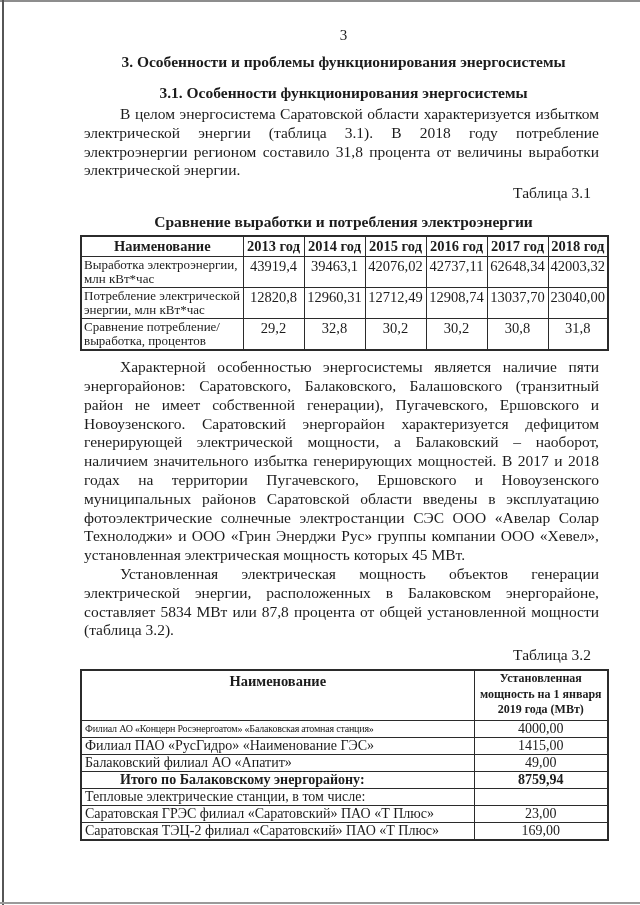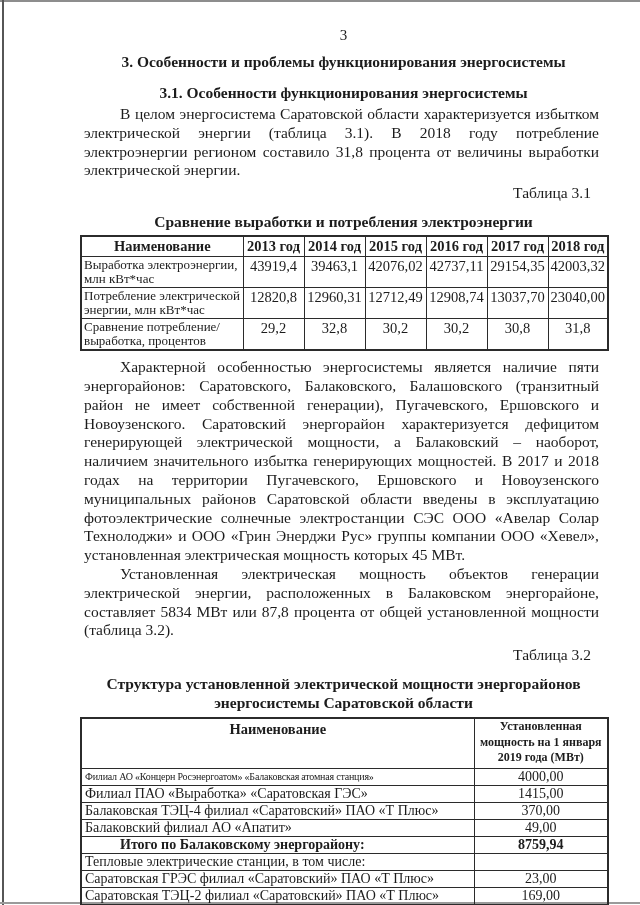--- a/index.html
+++ b/index.html
@@ -148,21 +148,21 @@
           <th class="t1-year-h">2018 год</th>
         </tr>
     </thead>
     <tbody id="t1-body">
         <tr>
           <td class="t1-name">Выработка электроэнергии, млн кВт*час</td>
           <td class="t1-val">43919,4</td>
           <td class="t1-val">39463,1</td>
           <td class="t1-val">42076,02</td>
           <td class="t1-val">42737,11</td>
-          <td class="t1-val">29154,35</td>
+          <td class="t1-val">62648,34</td>
           <td class="t1-val">42003,32</td>
         </tr>
         <tr>
           <td class="t1-name">Потребление электрической энергии, млн кВт*час</td>
           <td class="t1-val">12820,8</td>
           <td class="t1-val">12960,31</td>
           <td class="t1-val">12712,49</td>
           <td class="t1-val">12908,74</td>
           <td class="t1-val">13037,70</td>
           <td class="t1-val">23040,00</td>
@@ -176,45 +176,40 @@
           <td class="t1-val">30,8</td>
           <td class="t1-val">31,8</td>
         </tr>
       </tbody>
   </table>
 
   <p class="body-text p2">Характерной особенностью энергосистемы является наличие пяти энергорайонов: Саратовского, Балаковского, Балашовского (транзитный район не имеет собственной генерации), Пугачевского, Ершовского и Новоузенского. Саратовский энергорайон характеризуется дефицитом генерирующей электрической мощности, а Балаковский – наоборот, наличием значительного избытка генерирующих мощностей. В 2017 и 2018 годах на территории Пугачевского, Ершовского и Новоузенского муниципальных районов Саратовской области введены в эксплуатацию фотоэлектрические солнечные электростанции СЭС ООО «Авелар Солар Технолоджи» и ООО «Грин Энерджи Рус» группы компании ООО «Хевел», установленная электрическая мощность которых 45 МВт.</p>
   <p class="body-text p3">Установленная электрическая мощность объектов генерации электрической энергии, расположенных в Балаковском энергорайоне, составляет 5834 МВт или 87,8 процента от общей установленной мощности (таблица 3.2).</p>
 
   <div class="table-label label-2">Таблица 3.2</div>
-  <div class="table-title">Структура установленной электрической мощности энергорайонов энергосистемы Саратовской области</div>
 
   <table class="t2">
     <colgroup>
       <col style="width:393px">
         <col style="width:134px">
     </colgroup>
     <thead>
       <tr>
         <th class="t2-name-h">Наименование</th>
         <th class="t2-val-h">Установленная мощность на 1 января 2019 года (МВт)</th>
       </tr>
     </thead>
     <tbody id="t2-body">
         <tr>
           <td class="t2-name condensed">Филиал АО «Концерн Росэнергоатом» «Балаковская атомная станция»</td>
           <td class="t2-val">4000,00</td>
         </tr>
         <tr>
-          <td class="t2-name">Филиал ПАО «Выработка» «Саратовская ГЭС»</td>
+          <td class="t2-name">Филиал ПАО «РусГидро» «Наименование ГЭС»</td>
           <td class="t2-val">1415,00</td>
-        </tr>
-        <tr>
-          <td class="t2-name">Балаковская ТЭЦ-4 филиал «Саратовский» ПАО «Т Плюс»</td>
-          <td class="t2-val">370,00</td>
         </tr>
         <tr>
           <td class="t2-name">Балаковский филиал АО «Апатит»</td>
           <td class="t2-val">49,00</td>
         </tr>
         <tr class="total">
           <td class="t2-name indent">Итого по Балаковскому энергорайону:</td>
           <td class="t2-val">8759,94</td>
         </tr>
         <tr>

